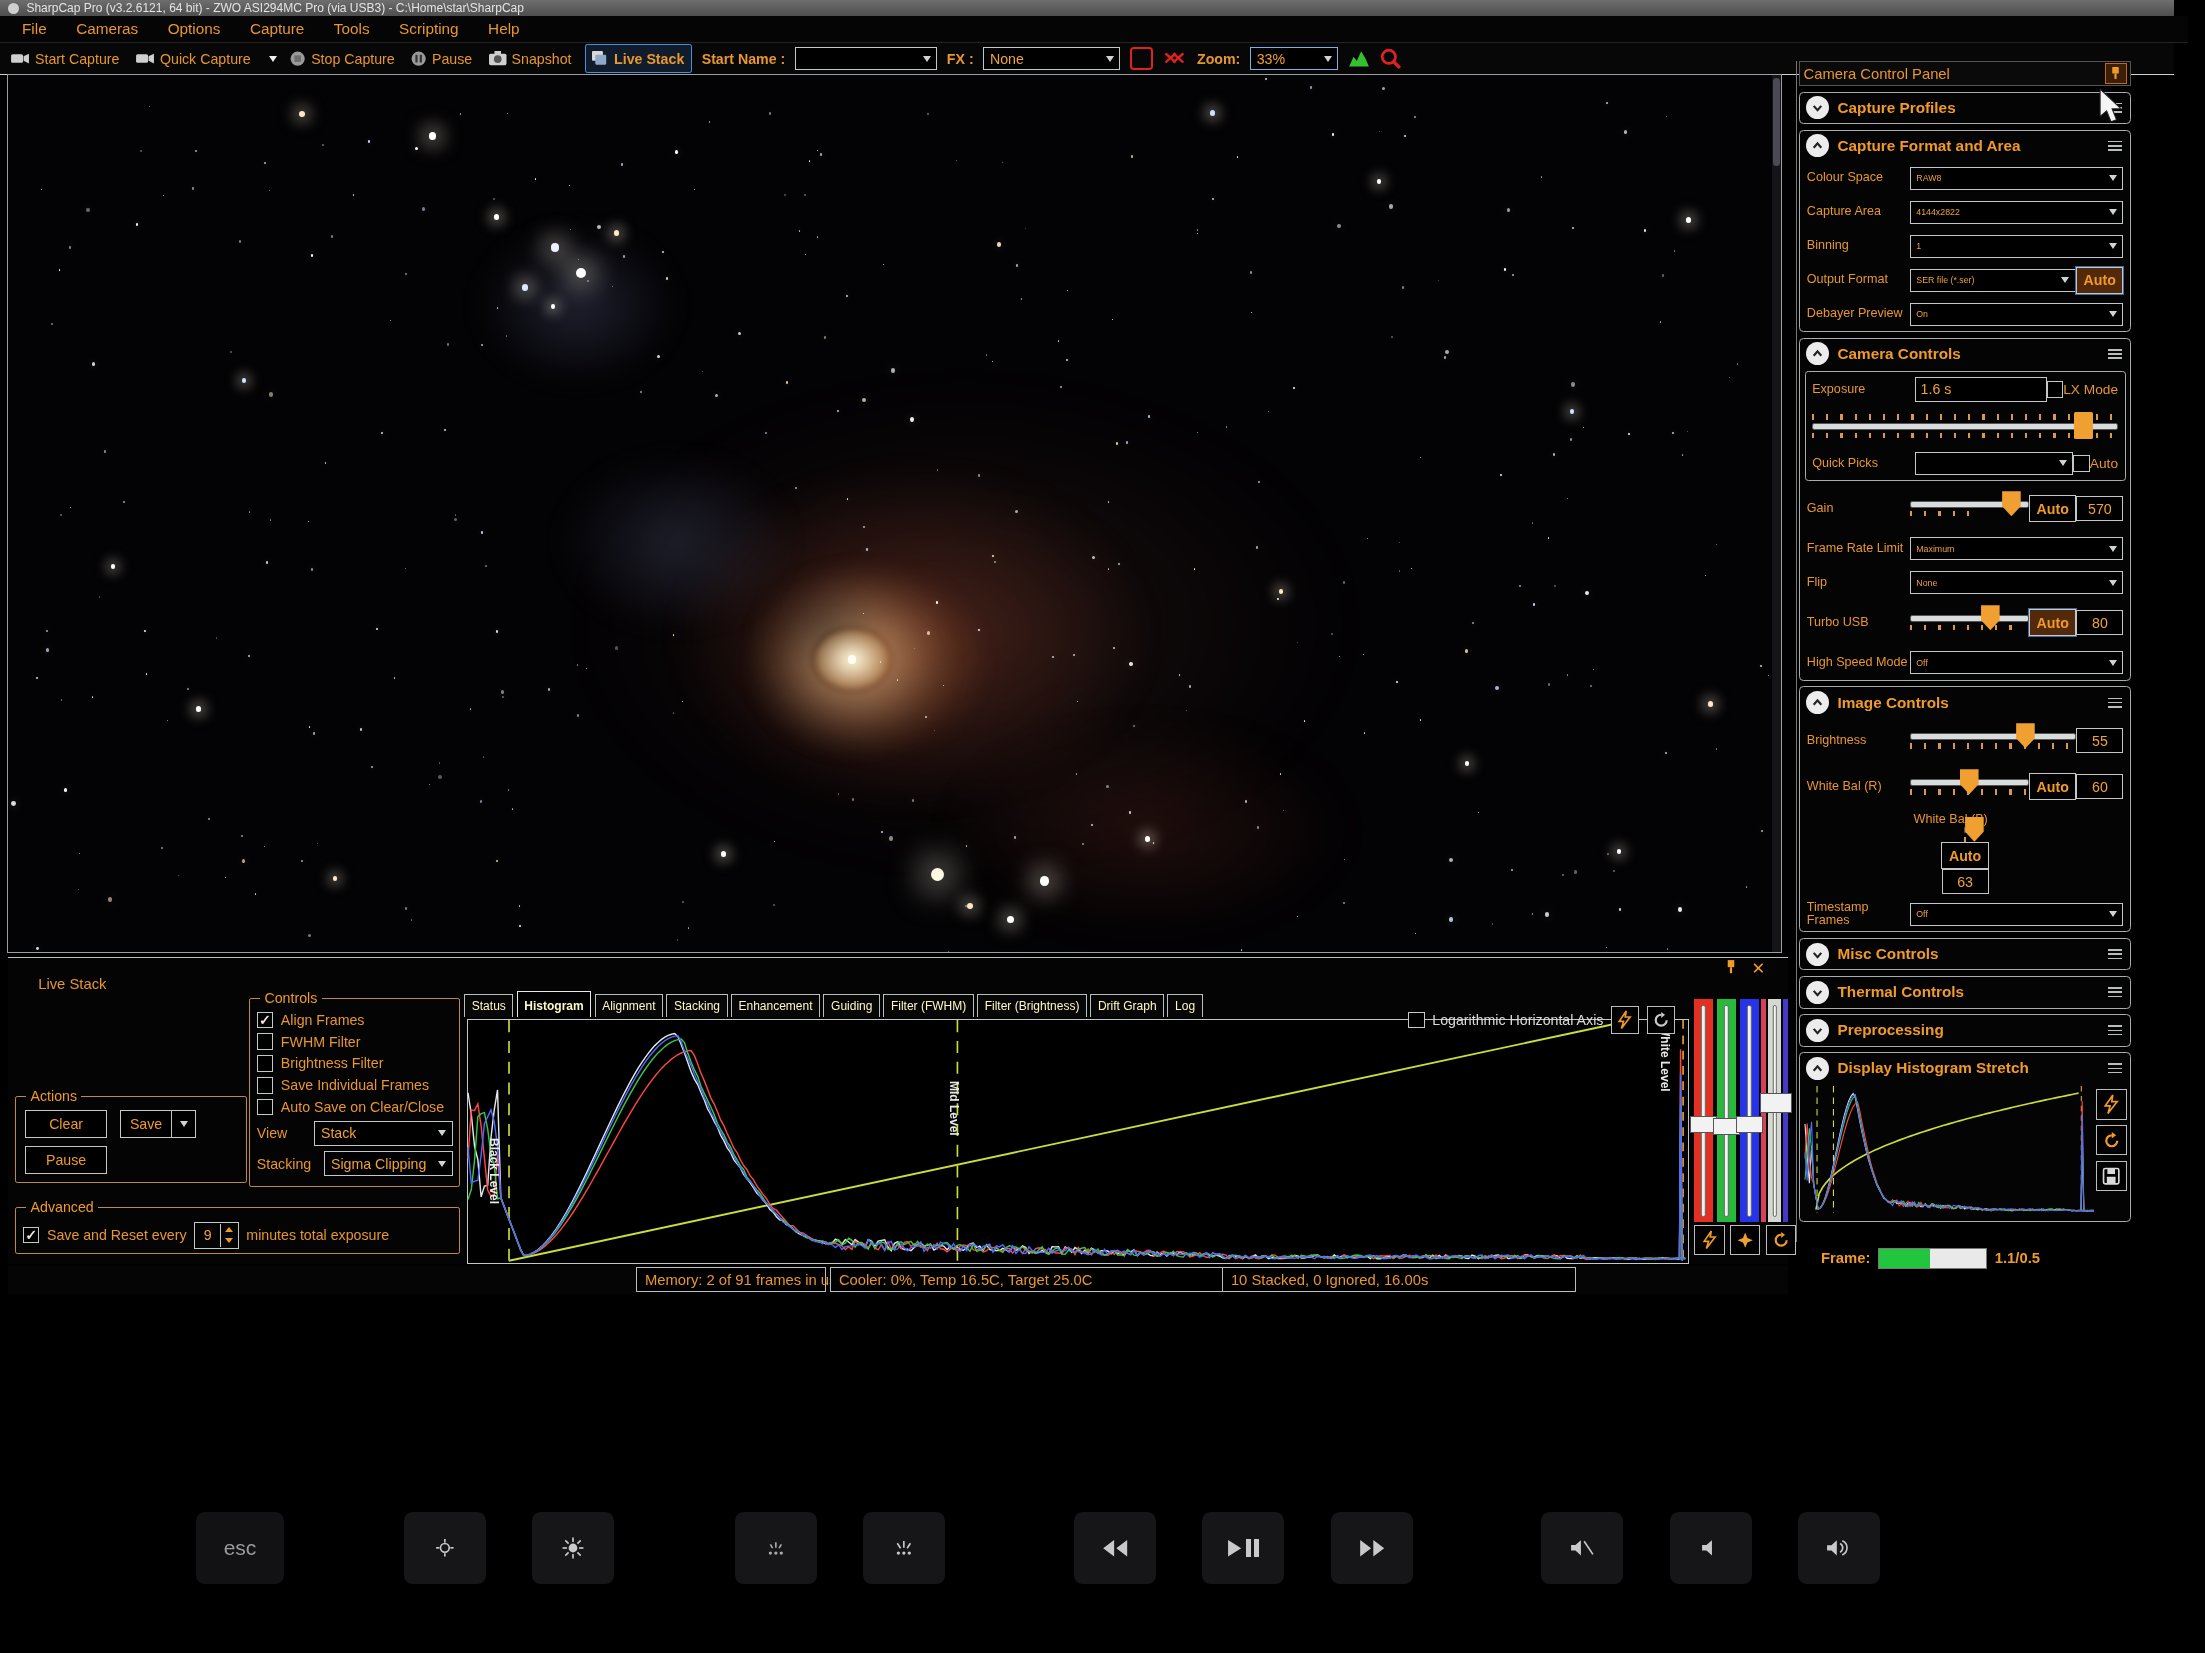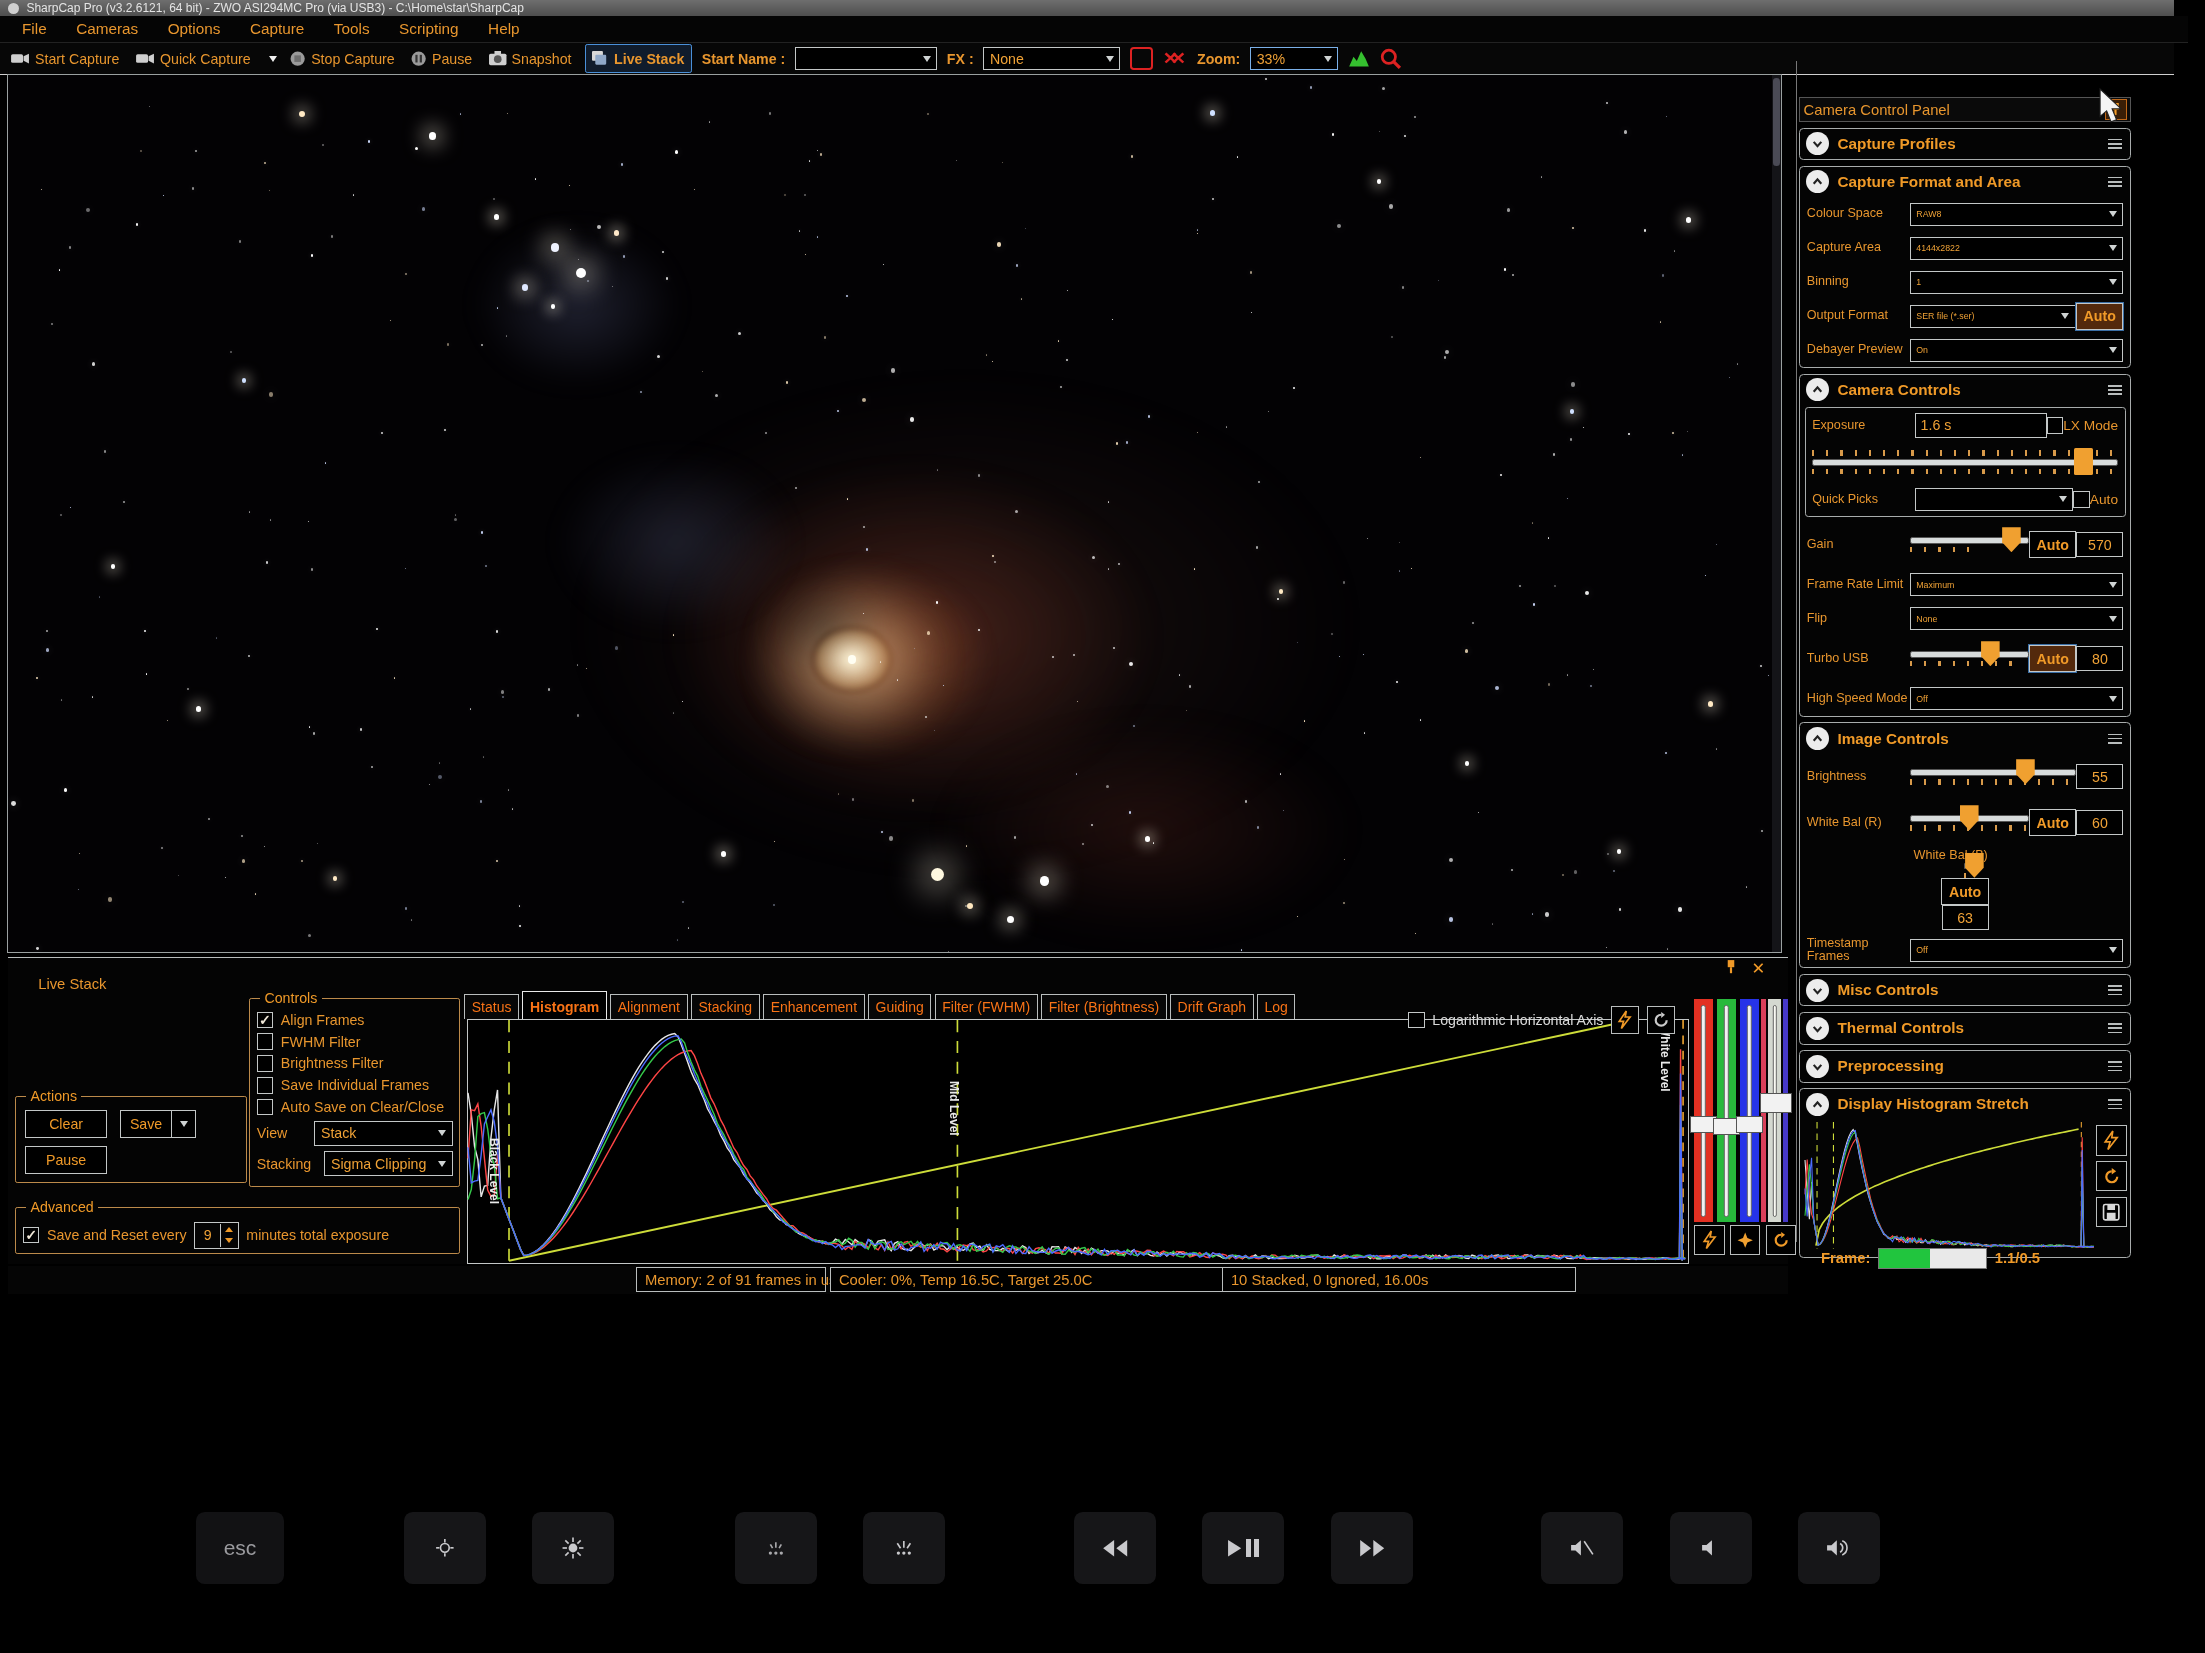--- a/index.html
+++ b/index.html
@@ -24,21 +24,21 @@
   .redxx{color:#d22;font-size:18.6px;letter-spacing:-7.7px;font-weight:bold;transform:scaleY(.9);}
   
   #imagearea{left:6.6px;top:74px;width:1775px;height:879px;background:#030204;overflow:hidden;
              border:1.1px solid #9aa0a0;box-sizing:border-box;}
   .neb{position:absolute;border-radius:50%;}
   #scrollv{left:1772px;top:75px;width:8.8px;height:877px;background:#141418;}
   #scrollv .thumb{position:absolute;left:1.1px;top:3.3px;width:6.6px;height:88px;background:#4a4a55;border-radius:3.3px;}
   
   #panel{left:1796px;top:61px;width:335px;height:1181px;border-left:1.1px solid #777;padding-left:2.2px;box-sizing:border-box;}
   #panel-title{display:flex;align-items:center;justify-content:space-between;height:23px;color:#e8962e;
-               font-size:14.8px;padding:0 3.3px;border:0.5px solid #555;background:#0a0a0a;margin-top:36px;}
+               font-size:14.8px;padding:0 3.3px;border:0.5px solid #555;background:#0a0a0a;}
   .pinbtn{width:19.7px;height:19.7px;border:1.1px solid #c06818;background:#3a1e06;display:flex;align-items:center;justify-content:center;}
   .section{border:1.1px solid #a8acac;border-radius:4.4px;margin-top:5.5px;background:#040404;}
   .sec-head{display:flex;align-items:center;gap:8.8px;padding:3.8px 5.5px;}
   .sec-title{color:#f09a28;font-size:15.3px;font-weight:bold;flex:1;}
   .chev{width:23px;height:23px;border-radius:50%;background:#ececec;display:flex;align-items:center;justify-content:center;}
   .chev svg{display:block;}
   .burger{display:flex;flex-direction:column;gap:2.7px;margin-right:2.2px;}
   .burger i{display:block;width:14.2px;height:1.6px;background:#b9bdbd;}
   .prow{display:flex;align-items:center;padding:3.3px 6.6px;min-height:34px;box-sizing:border-box;gap:0;}
   .plabel{width:103px;min-width:103px;font-size:12.6px;color:#e8962e;line-height:1.08;}
@@ -68,21 +68,21 @@
   #dock{left:8.2px;top:957px;width:1780px;height:306px;background:#040404;border-top:1.1px solid #b8bcbc;}
   #dock .title{position:absolute;left:30px;top:17.5px;color:#e8962e;font-size:14.8px;}
   fieldset{position:absolute;border:1.1px solid #bc8a4a;border-radius:2.2px;margin:0;padding:0 5.5px;background:transparent;}
   legend{color:#f09a28;font-size:14.2px;padding:0 4.4px;margin-left:4.4px;}
   .ovrow{display:flex;font-size:14.2px;color:#e8962e;margin:3.8px 2.2px;}
   .ovrow .l{width:137px;}
   .btn{border:1.1px solid #c3c7c7;background:#000;color:#f09a28;font-size:14.2px;display:flex;align-items:center;
        justify-content:center;height:28.4px;box-sizing:border-box;}
   .checkrow{display:flex;align-items:center;gap:7.7px;margin:5.5px 1.1px;color:#e8962e;font-size:14.2px;}
   .tabs{position:absolute;left:456px;top:33px;display:flex;align-items:flex-end;gap:3.3px;}
-  .tab{border:1.1px solid #b9bdbd;border-bottom:none;background:#070707;color:#f97316;font-size:14px;
+  .tab{border:1.1px solid #b9bdbd;border-bottom:none;background:#070707;color:#fef9c3;font-size:12px;
        padding:3.8px 6.6px 4.9px 6.6px;}
   .tab.active{background:#000;border-color:#e8e8e8;padding-top:6.6px;font-weight:bold;}
   #plot{position:absolute;left:459px;top:61px;width:1222px;height:245px;border:1.1px solid #c3c7c7;background:#000;box-sizing:border-box;}
   .vlabel{position:absolute;color:#e9e9e9;font-size:12px;font-weight:bold;transform-origin:left top;transform:rotate(90deg);white-space:nowrap;}
   #logrow{position:absolute;left:1400px;top:48px;display:flex;align-items:center;gap:7.7px;color:#d9d9d9;font-size:14.2px;}
   .rgbbar{position:absolute;top:41px;height:223px;}
   .rgbbar .innertrack{position:absolute;left:50%;top:5.5px;bottom:5.5px;width:4.4px;transform:translateX(-50%);
                       background:#f2f2f2;border:0.5px solid #666;border-radius:2.2px;box-sizing:border-box;}
   .rgbhandle{position:absolute;background:#f2f2f2;border:0.5px solid #555;width:25px;height:15.3px;}
   .dockicons{position:absolute;top:267px;display:flex;gap:5.5px;}

